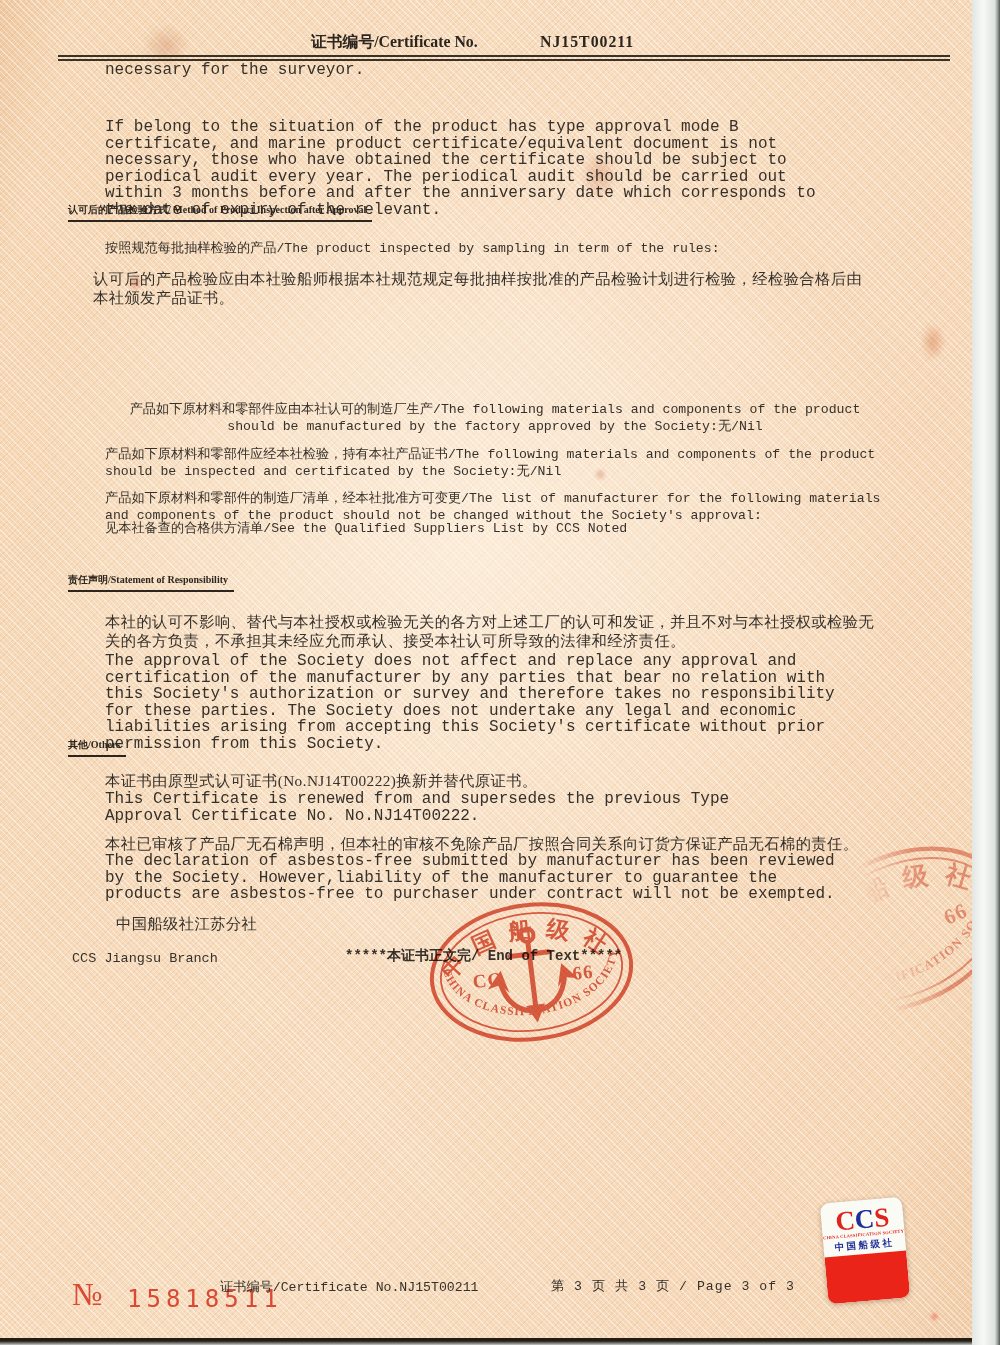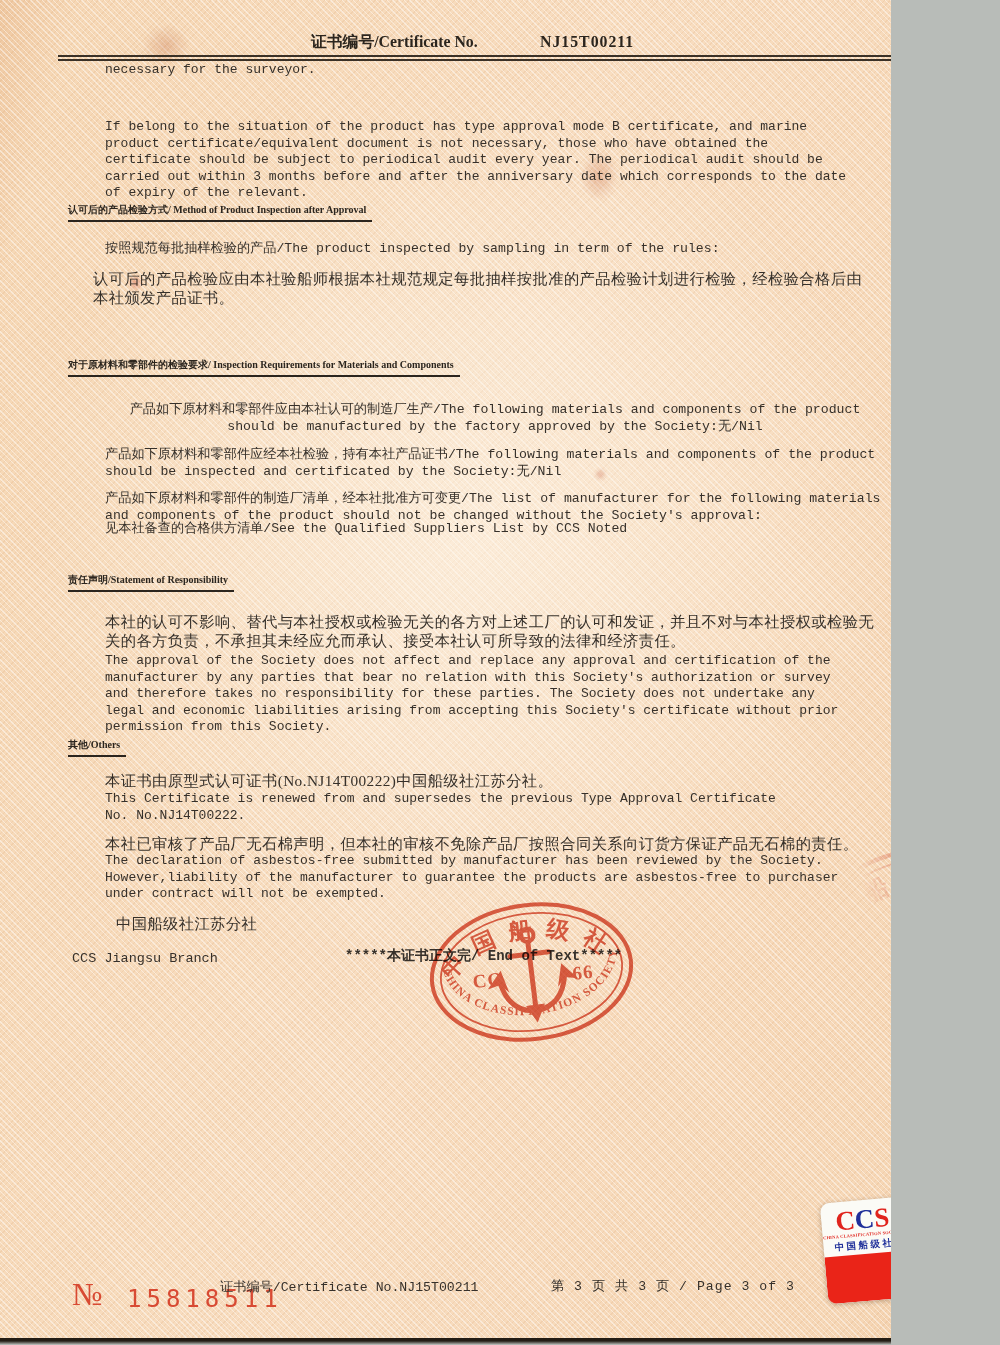--- a/index.html
+++ b/index.html
@@ -1,28 +1,28 @@
 <!DOCTYPE html>
 <html><head>
 <meta charset="utf-8">
 <style>
   html,body{margin:0;padding:0;background:#b8bcb8;}
-  .page{position:relative;width:891px;height:1345px;overflow:hidden;background:#c9cdc9;
+  .page{position:relative;width:1000px;height:1345px;overflow:hidden;background:#c9cdc9;
         font-family:"Liberation Serif","DejaVu Serif",serif;}
   .paper{position:absolute;left:0;top:0;width:972px;height:1339px;overflow:hidden;
          background:linear-gradient(105deg,#efc8a1,#f6d8b6 6%,#f8ddc0 48%,#f6d7b6 90%,#f1cda8),#f6d8b8;}
   .tex{position:absolute;inset:0;pointer-events:none;
        background-image:
          repeating-linear-gradient(45deg,rgba(255,255,255,.45) 0 1px,rgba(255,255,255,0) 1px 4px),
          repeating-linear-gradient(-45deg,rgba(208,148,94,.15) 0 1px,rgba(255,255,255,0) 1px 4px);}
   .glow{position:absolute;inset:0;pointer-events:none;
         background:radial-gradient(ellipse 62% 46% at 48% 40%,rgba(255,249,238,.55),rgba(255,249,238,0) 72%);}
   .t{position:absolute;color:#36302a;white-space:pre-wrap;}
   .cn{font-size:15.3px;line-height:18.5px;letter-spacing:.4px;}
-  .en{font-family:"Liberation Mono","DejaVu Sans Mono",monospace;font-size:13px;line-height:16.6px;width:745px;}
+  .en{font-family:"Liberation Mono","DejaVu Sans Mono",monospace;font-size:16px;line-height:16.6px;width:745px;}
   .mixed{font-family:"Liberation Mono","DejaVu Sans Mono",monospace;font-size:13.2px;line-height:16.8px;width:780px;}
   .heading{font-size:10px;font-weight:bold;color:#2b251e;border-bottom:2.6px solid #2b251e;
            padding:0 6px 3px 0;display:inline-block;}
   .hrule{position:absolute;left:58px;top:55px;width:892px;height:2px;
          border-top:2.4px solid #3a3127;border-bottom:2.4px solid #3a3127;}
   .hdr{font-weight:bold;font-size:15.8px;color:#2b251e;}
   
   .stamp{position:absolute;left:424px;top:896px;width:215px;height:152px;
          transform:rotate(-7deg);mix-blend-mode:multiply;opacity:.92;}
   .stamp svg,.ghost svg{width:100%;height:100%;}
@@ -75,32 +75,31 @@
     <div class="t hdr" style="left:540px;top:33px;letter-spacing:1px;">NJ15T00211</div>
     <div class="hrule"></div>
 
     <div class="t en" style="left:105px;top:62px;">necessary for the surveyor.</div>
     <div class="t en" style="left:105px;top:119px;">If belong to the situation of the product has type approval mode B certificate, and marine product certificate/equivalent document is not necessary, those who have obtained the certificate should be subject to periodical audit every year. The periodical audit should be carried out within 3 months before and after the anniversary date which corresponds to the date of expiry of the relevant.</div>
 
     <div class="t heading" style="left:68px;top:203px;">认可后的产品检验方式/ Method of Product Inspection after Approval</div>
     <div class="t mixed" style="left:105px;top:241px;">按照规范每批抽样检验的产品/The product inspected by sampling in term of the rules:</div>
     <div class="t cn" style="left:93px;top:270px;width:770px;">认可后的产品检验应由本社验船师根据本社规范规定每批抽样按批准的产品检验计划进行检验，经检验合格后由本社颁发产品证书。</div>
 
-    <div class="t heading" style="left:68px;top:358px;">对于原材料和零部件的检验要求/ Inspection Requirements for Materials and Components</div>
     <div class="t mixed" style="left:105px;top:402px;text-align:center;">产品如下原材料和零部件应由本社认可的制造厂生产/The following materials and components of the product should be manufactured by the factory approved by the Society:无/Nil</div>
     <div class="t mixed" style="left:105px;top:447px;">产品如下原材料和零部件应经本社检验，持有本社产品证书/The following materials and components of the product should be inspected and certificated by the Society:无/Nil</div>
     <div class="t mixed" style="left:105px;top:491px;">产品如下原材料和零部件的制造厂清单，经本社批准方可变更/The list of manufacturer for the following materials and components of the product should not be changed without the Society's approval:</div>
     <div class="t mixed" style="left:105px;top:521px;">见本社备查的合格供方清单/See the Qualified Suppliers List by CCS Noted</div>
 
     <div class="t heading" style="left:68px;top:573px;">责任声明/Statement of Responsibility</div>
     <div class="t cn" style="left:105px;top:613px;width:772px;">本社的认可不影响、替代与本社授权或检验无关的各方对上述工厂的认可和发证，并且不对与本社授权或检验无关的各方负责，不承担其未经应允而承认、接受本社认可所导致的法律和经济责任。</div>
     <div class="t en" style="left:105px;top:653px;">The approval of the Society does not affect and replace any approval and certification of the manufacturer by any parties that bear no relation with this Society's authorization or survey and therefore takes no responsibility for these parties. The Society does not undertake any legal and economic liabilities arising from accepting this Society's certificate without prior permission from this Society.</div>
 
     <div class="t heading" style="left:68px;top:738px;">其他/Others</div>
-    <div class="t cn" style="left:105px;top:772px;width:772px;">本证书由原型式认可证书(No.NJ14T00222)中国船级社江苏分社。</div>
+    <div class="t cn" style="left:105px;top:772px;width:772px;">本证书由原型式认可证书(No.NJ14T00222)换新并替代原证书。</div>
     <div class="t en" style="left:105px;top:791px;width:700px;">This Certificate is renewed from and supersedes the previous Type Approval Certificate No. No.NJ14T00222.</div>
     <div class="t cn" style="left:105px;top:835px;width:772px;">本社已审核了产品厂无石棉声明，但本社的审核不免除产品厂按照合同关系向订货方保证产品无石棉的责任。</div>
     <div class="t en" style="left:105px;top:853px;">The declaration of asbestos-free submitted by manufacturer has been reviewed by the Society. However,liability of the manufacturer to guarantee the products are asbestos-free to purchaser under contract will not be exempted.</div>
 
     <div class="t cn" style="left:72px;top:915px;padding-left:44px;">中国船级社江苏分社</div>
     <div class="t en" style="left:72px;top:951px;font-size:13.5px;">CCS Jiangsu Branch</div>
     <div class="t mixed" style="left:345px;top:948px;font-weight:bold;font-size:14px;width:auto;">*****本证书正文完/ End of Text*****</div>
 
     <div class="stamp">
       <svg viewBox="0 0 215 150">

